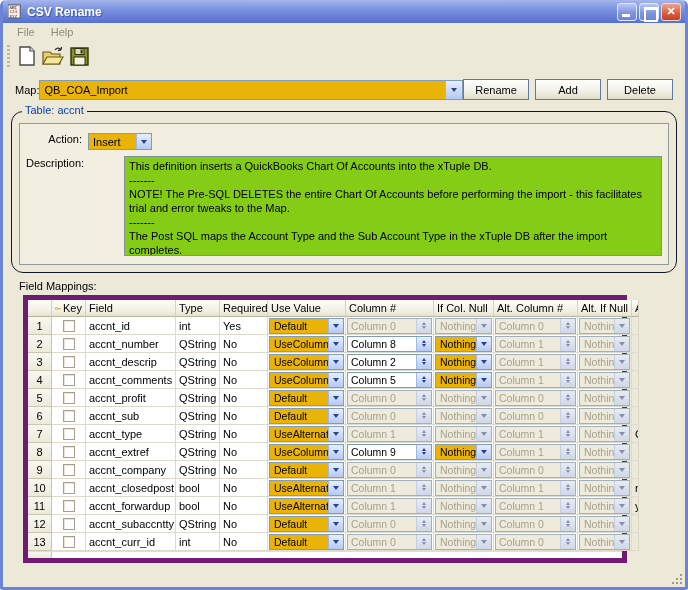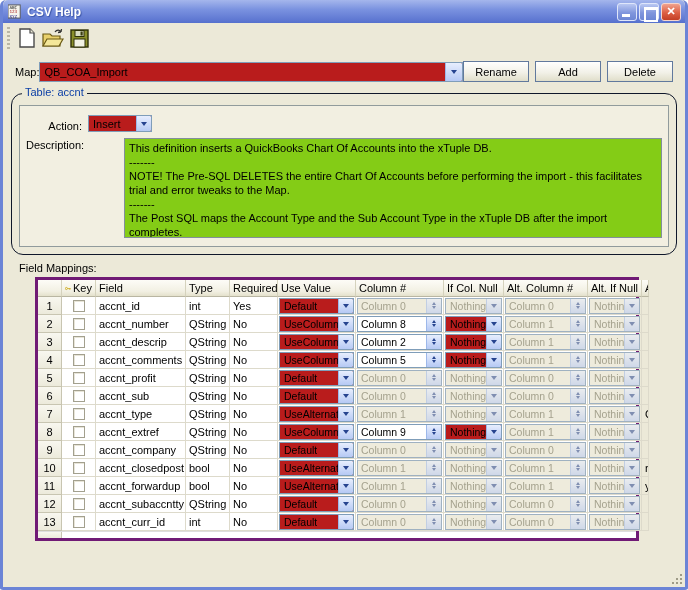--- a/index.html
+++ b/index.html
@@ -35,21 +35,21 @@
   .menubar { height:18px; flex:0 0 18px; display:flex; align-items:center; padding-left:6px; background:#ece9d8; }
   .menu-item { padding:1px 8px; color:#8f8c7a; }
   .toolbar { height:30px; flex:0 0 30px; display:flex; align-items:center; padding-left:3px; }
   .drag-handle { width:3px; height:22px; margin:0 4px 0 1px;
     background-image:repeating-linear-gradient(#b9b6a5 0 2px, transparent 2px 4px); }
   .toolbtn { width:26px; height:26px; display:flex; align-items:center; justify-content:center; }
 
   
   .map-row { display:flex; align-items:center; margin:8px 12px 2px 12px; }
   .map-label { flex:0 0 auto; }
-  .combo { display:flex; justify-content:space-between; align-items:center; border:1px solid #7f9db9; background:#b91c1c; height:17px; overflow:hidden; }
+  .combo { display:flex; justify-content:space-between; align-items:center; border:1px solid #7f9db9; background:#eab308; height:17px; overflow:hidden; }
   .combo .cval { padding-left:4px; white-space:nowrap; overflow:hidden; }
   .cbtn { display:flex; flex-direction:column; align-items:center; justify-content:center; gap:1px;
     width:15px; align-self:stretch; flex:0 0 15px;
     background:linear-gradient(#e7eefe,#b6c9f4); border-left:1px solid #9db8ea; border-radius:0 1px 1px 0; }
   .arr-d { width:0; height:0; border-left:3px solid transparent; border-right:3px solid transparent; border-top:4px solid #26438f; }
   .arr-u { width:0; height:0; border-left:3px solid transparent; border-right:3px solid transparent; border-bottom:4px solid #26438f; }
   .map-combo { flex:1; height:20px; }
   .map-combo .cbtn { width:17px; flex-basis:17px; }
   .btn { width:66px; height:21px; border:1px solid #61799d; border-radius:0;
     background:linear-gradient(#fffffe,#f2f1e8 55%,#e0deca); font-family:inherit; font-size:11px; }
@@ -57,30 +57,30 @@
 
   
   .groupbox { margin:9px 8px 0 8px; border:1px solid #0f172a; border-radius:12px; position:relative; padding:12px 7px 7px 7px; }
   .group-legend { position:absolute; top:-8px; left:10px; background:#ece9d8; padding:0 3px; color:#0b3ea6; }
   .tab-bar { display:flex; align-items:flex-end; padding-left:6px; height:21px; }
   .tab { height:19px; padding:0 11px; display:flex; align-items:center;
     border:1px solid #919b9c; border-bottom:none; border-radius:3px 3px 0 0; margin-right:2px;
     background:linear-gradient(#fdfcf6,#e8e5d2); }
   .tab.active { height:21px; background:#fbfaf2; position:relative; z-index:2; }
   .tab-pane { border:1px solid #919b9c; background:#f2efe1; margin-top:-1px; position:relative; z-index:1; padding:7px 6px 8px 6px; }
-  .action-row { display:flex; align-items:flex-end; margin:2px 0 6px 0; }
+  .action-row { display:flex; align-items:flex-start; margin:2px 0 6px 0; }
   .action-label { width:56px; text-align:right; margin-right:6px; }
   .action-combo { width:64px; }
   .desc-row { display:flex; align-items:flex-start;gap:36px; }
   .desc-label { width:56px; text-align:right; margin-right:6px; padding-top:1px; flex:0 0 56px; }
   .desc-box { flex:1; height:100px; background:#84cc16; border:1px solid #828f9c; padding:2px 4px; white-space:pre-wrap; line-height:14px; overflow:hidden; }
 
   
   .fm-label { margin:7px 0 3px 16px; }
-  .grid { margin-left:32px; width:604px; border:3px solid #701a75; background:#fff; }
+  .grid { margin-left:20px; width:604px; border:5px solid #701a75; background:#fff; }
   .ghead, .grow { display:grid; grid-template-columns:24px 34px 90px 44px 48px 78px 88px 60px 84px 54px 1fr; }
   .hc { height:17px; display:flex; align-items:center; padding:0 3px; gap:2px;
     background:linear-gradient(#fdfcf7,#f2f0e3 70%,#e4e1cc);
     border-right:1px solid #d5d2bd; border-bottom:1px solid #b9b6a2; white-space:nowrap; overflow:hidden; }
   .hc.b { font-weight:normal; }
   .grow .cell { height:18px; border-right:1px solid #dddacb; border-bottom:1px solid #dddacb; overflow:hidden; display:flex; align-items:center; }
   .cell.num { justify-content:center; background:linear-gradient(#f8f7ef,#eceadb); border-right:1px solid #c8c5b1; border-bottom:1px solid #c8c5b1; }
   .cell.ctr { justify-content:center; }
   .cell.txt { padding:0 3px; white-space:nowrap; }
   .cell.wz { padding:0; }
@@ -104,26 +104,30 @@
 
 <div class="window">
 
   <div class="titlebar">
     <svg class="app-icon" viewBox="0 0 16 16">
       <rect x="0" y="1" width="13" height="14" fill="#f5f4ec" stroke="#555" stroke-width="1"></rect>
       <text x="1.5" y="5.5" font-size="4.6" font-family="monospace" fill="#222">ABC</text>
       <text x="1.5" y="10" font-size="4.6" font-family="monospace" fill="#a22">123</text>
       <text x="1.5" y="14.5" font-size="4.6" font-family="monospace" fill="#228">XYZ</text>
     </svg>
-    <span class="title-text">CSV Help</span>
+    <span class="title-text">CSV Rename</span>
     <div class="winbtn min"></div>
     <div class="winbtn max"></div>
     <div class="winbtn close"></div>
   </div>
 
+  <div class="menubar">
+    <span class="menu-item">File</span>
+    <span class="menu-item">Help</span>
+  </div>
 
   <div class="toolbar">
     <div class="drag-handle"></div>
     <div class="toolbtn">
       <svg width="18" height="20" viewBox="0 0 18 20">
         <path d="M2 1 h10 l4 4 v14 h-14 z" fill="#fff" stroke="#4a4a4a" stroke-width="1.4"></path>
         <path d="M12 1 v4 h4" fill="#ece9d8" stroke="#4a4a4a" stroke-width="1.2"></path>
       </svg>
     </div>
     <div class="toolbtn">

